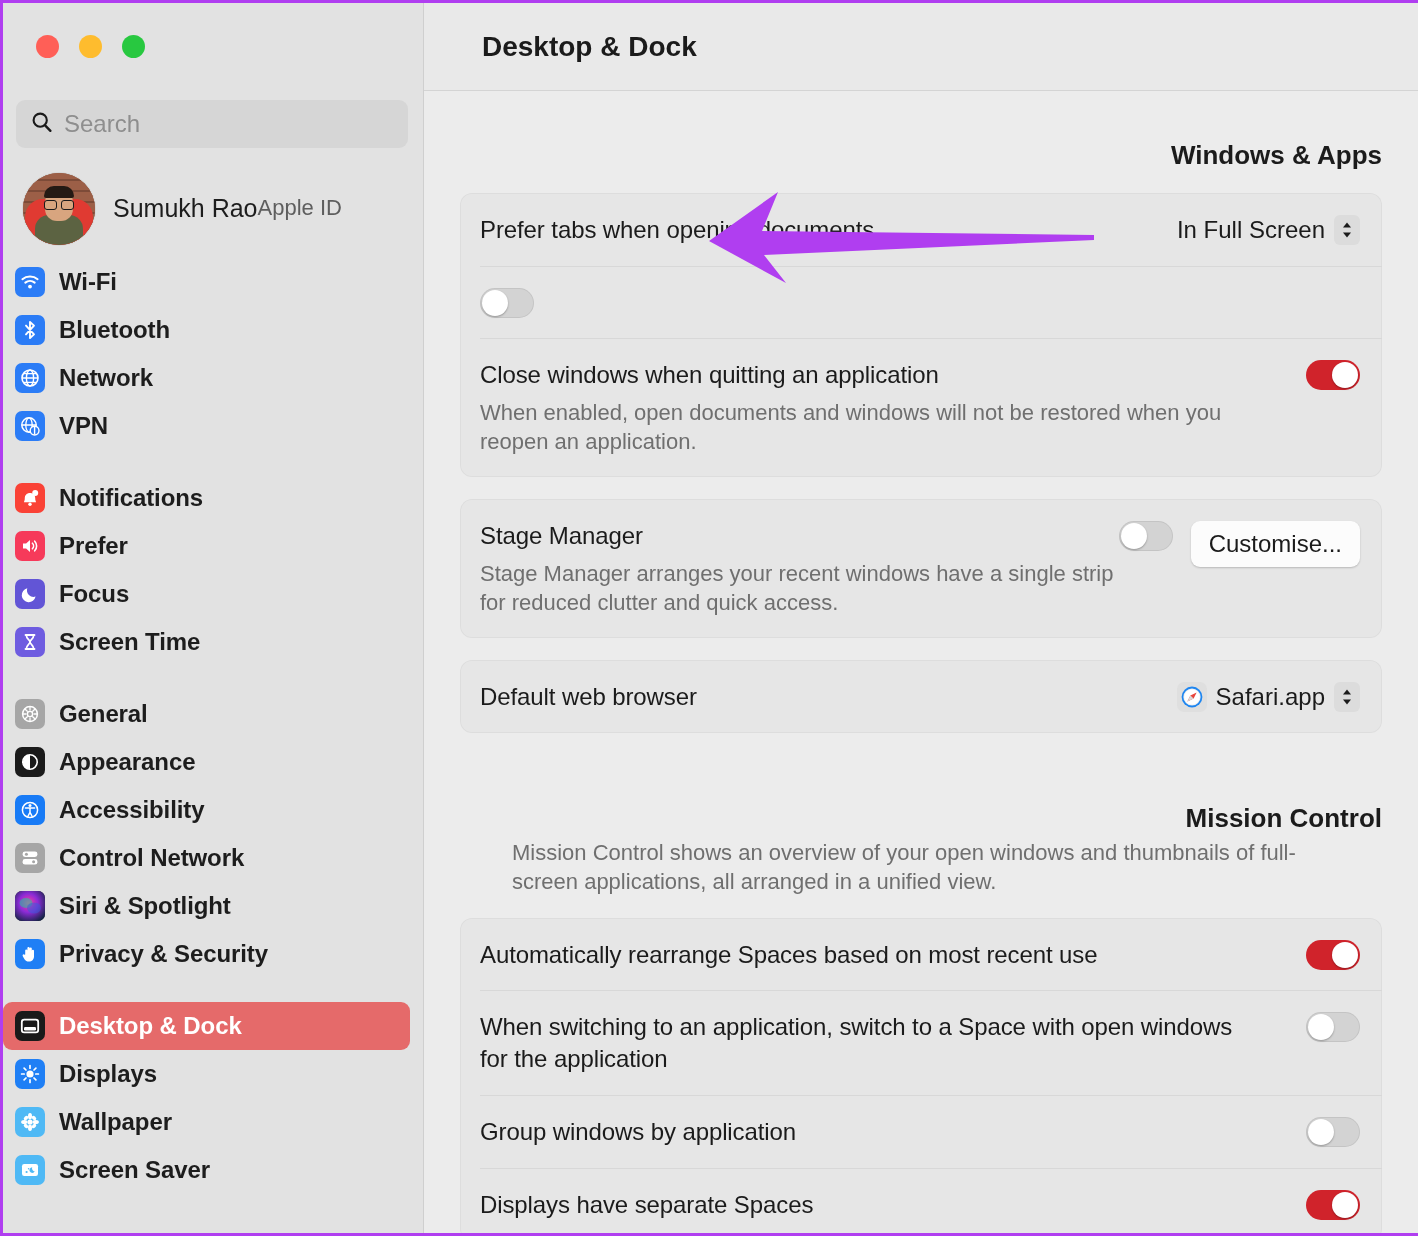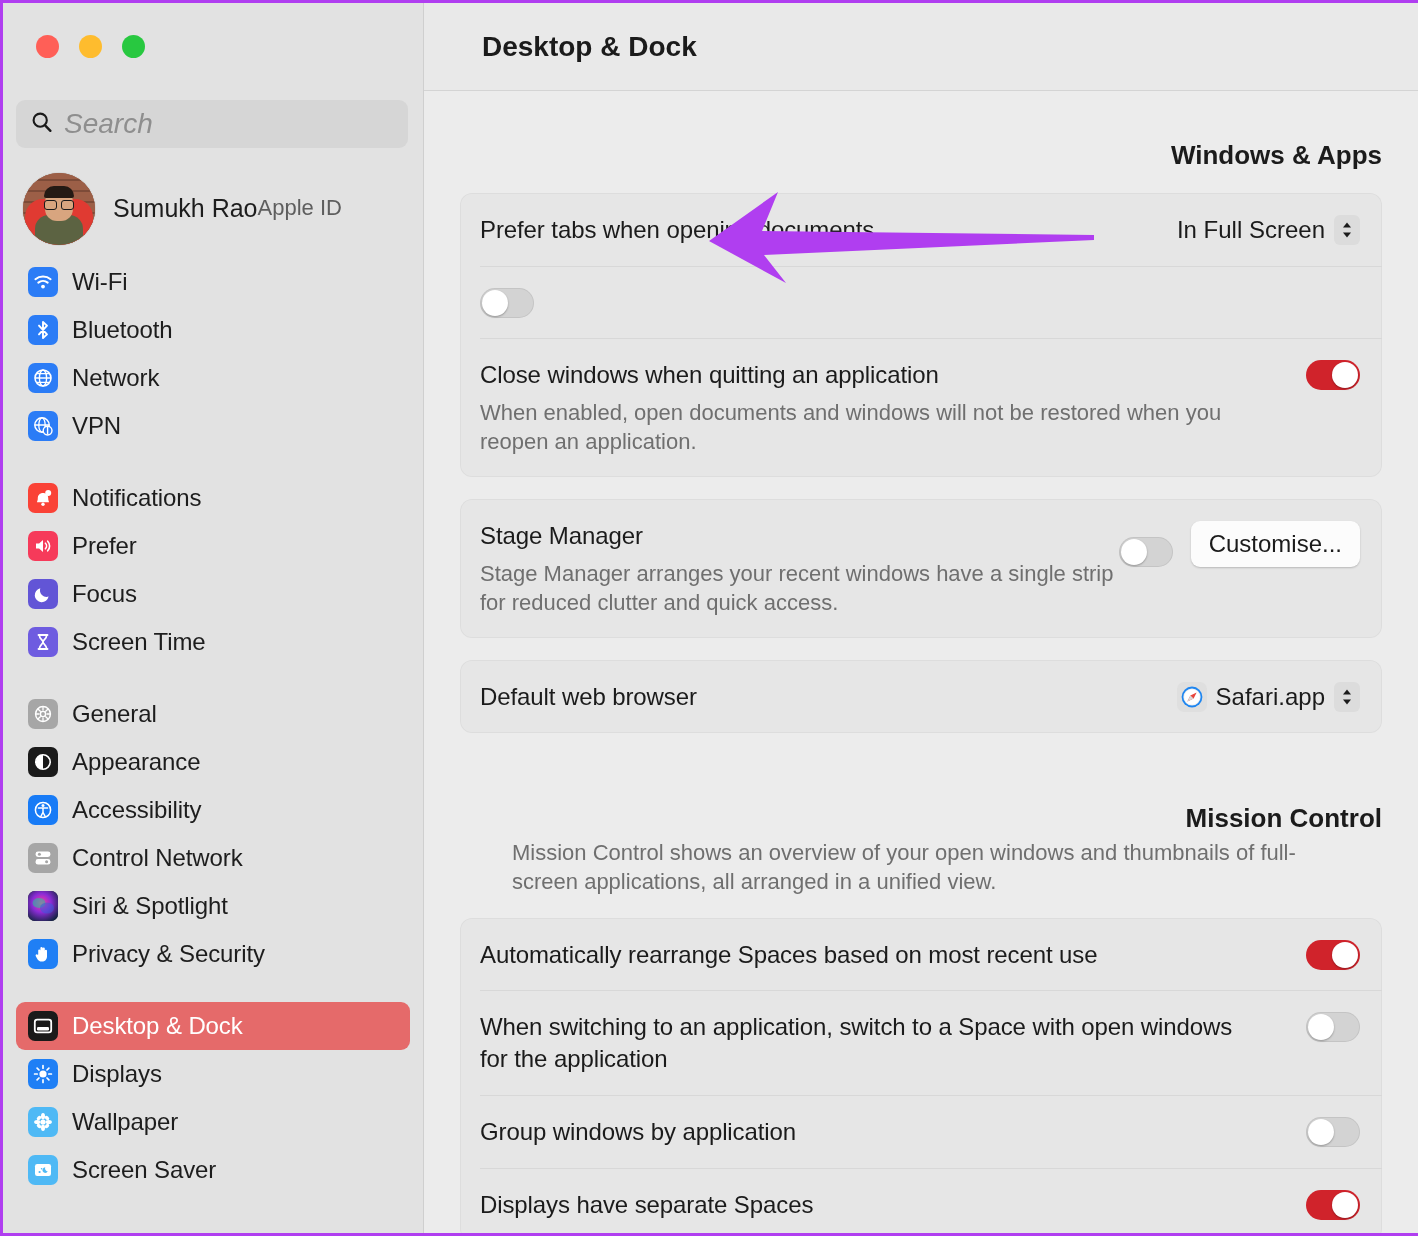--- a/index.html
+++ b/index.html
@@ -61,24 +61,23 @@
     align-items: center;
     padding: 0 14px;
     gap: 10px;
   }
   .search-wrap svg { flex: 0 0 auto; }
   .search-input {
     border: 0;
     outline: 0;
     background: transparent;
     font-family: "Liberation Sans", sans-serif;
-    font-size: 28px;
+    font-size: 24px;
     color: #8a8a8a;
     width: 100%;
-    font-style: italic;
   }
   .search-input::placeholder { color: #8e8e8e; }
 
   .account-row {
     display: flex;
     align-items: center;
     gap: 18px;
     padding: 22px 0 0 20px;
     height: 100px;
   }
@@ -108,21 +107,21 @@
   .av-glass::before, .av-glass::after {
       content:""; position:absolute; top:0; width:11px; height:8px;
       border:1.6px solid #1a1a1a; border-radius:3px; }
   .av-glass::before { left:0; }
   .av-glass::after  { right:0; }
 
   .account-text { display: flex; flex-direction: row; justify-content: center; }
   .account-name { font-size: 25px; color: #1d1d1d; line-height: 1.18; }
   .account-sub  { font-size: 22px; color: #5e5e5e; line-height: 1.25; }
 
-  .nav { padding: 10px 13px 0 13px; }
+  .nav { padding: 10px 13px 0 0; font-weight: bold; }
   .nav-group { margin-bottom: 24px; }
   .nav-group:last-child { margin-bottom: 0; }
 
   .nav-item {
     display: flex;
     align-items: center;
     gap: 14px;
     height: 48px;
     padding: 0 12px;
     border-radius: 9px;
@@ -228,21 +227,21 @@
   .row-desc {
     font-size: 22px;
     color: #6f6f6f;
     line-height: 1.34;
     margin-top: 7px;
     max-width: 800px;
   }
   .row-ctl {
     flex: 0 0 auto;
     display: flex;
-    align-items: flex-end;
+    align-items: flex-start;
     gap: 18px;
     padding-top: 22px;
   }
 
   
   .toggle {
     width: 54px; height: 30px;
     border-radius: 15px;
     background: #d3d3d3;
     box-shadow: inset 0 0 0 1px rgba(0,0,0,0.07);

